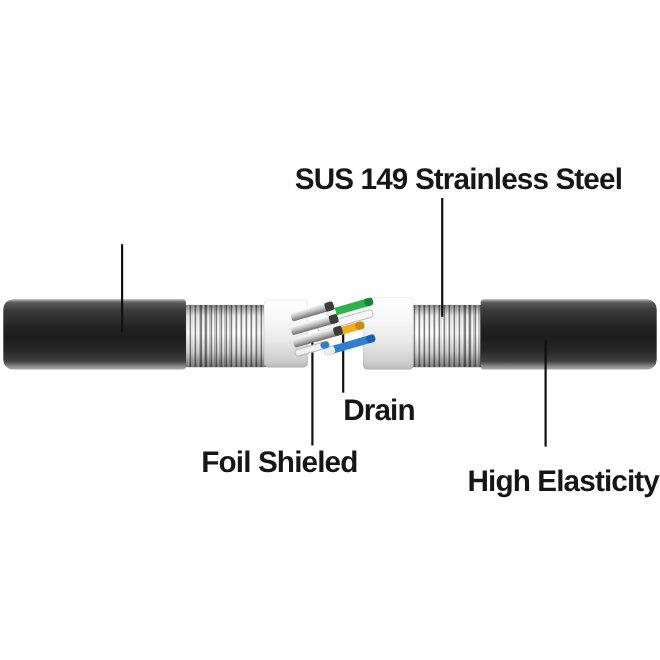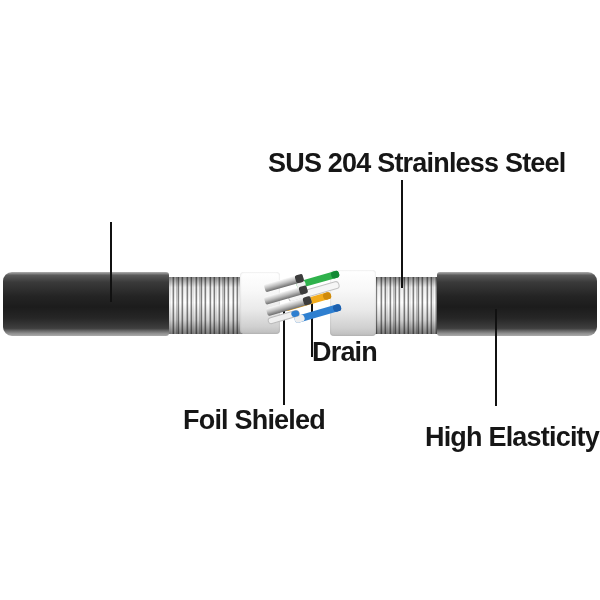--- a/index.html
+++ b/index.html
@@ -70,22 +70,22 @@
   }
   .inner-jacket.left  { left: 240px; top: 272px; width: 40px; height: 62px; }
   .inner-jacket.right { left: 330px; top: 270px; width: 46px; height: 66px; }
   .wires { position: absolute; left: 256px; top: 266px; z-index: 3; }
 </style>
 </head>
 <body>
 
 <div class="stage">
 
-  <div class="label" style="left:268px; top:148px;">SUS 204 Strainless Steel</div>
-  <div class="label" style="left:312px; top:337px;">Drain</div>
+  <div class="label" style="left:268px; top:148px;">SUS 149 Strainless Steel</div>
+  <div class="label" style="left:312px; top:358px;">Drain</div>
   <div class="label" style="left:183px; top:405px;text-align:center;">Foil Shieled</div>
   <div class="label2" style="left:405px; top:424px; width:182px;margin-left:16px;">
     <div>High Elasticity</div>
   </div>
 
   <div class="part braid left"></div>
   <div class="part braid right"></div>
   <div class="part jacket left"></div>
   <div class="part jacket right"></div>
   <div class="part inner-jacket left"></div>

